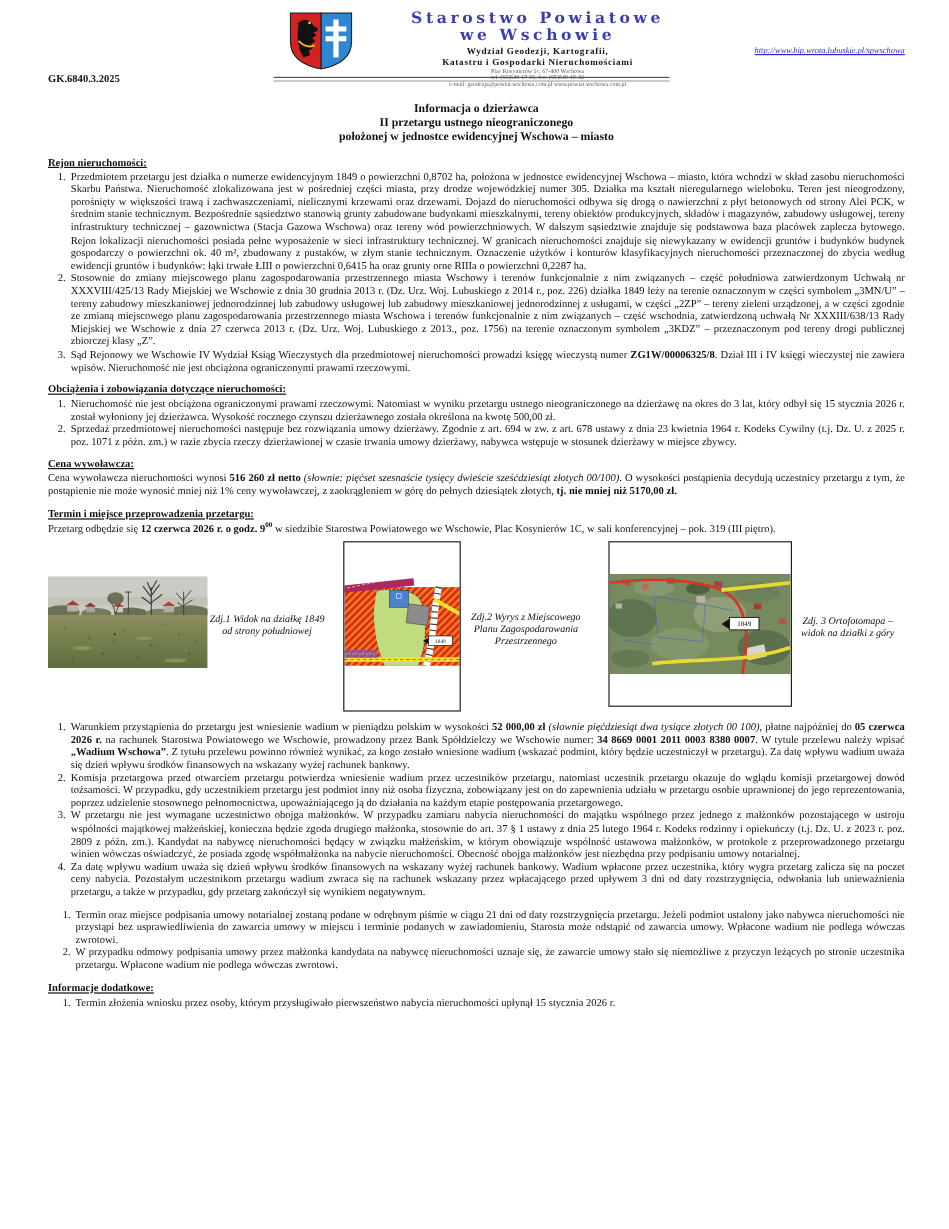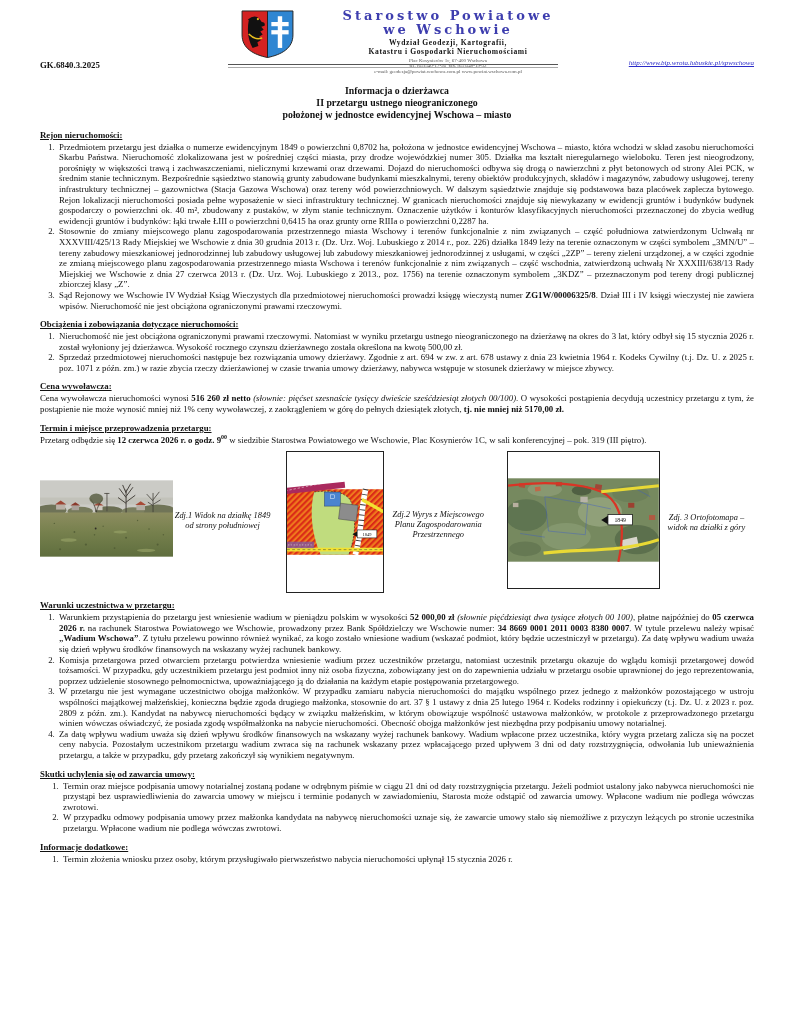--- a/index.html
+++ b/index.html
@@ -8,21 +8,21 @@
 
   
   .letterhead{position:relative;height:64px;}
   .shield{position:absolute;left:200px;top:2px;width:55px;height:48px;}
   .org-block{position:absolute;left:258px;top:1px;width:300px;text-align:center;}
   .org-name{color:#3d3dae;font-weight:bold;font-size:13px;line-height:14px;letter-spacing:3px;font-family:"DejaVu Serif",serif;}
   .dept{font-weight:bold;font-size:7.6px;line-height:8.6px;letter-spacing:0.6px;margin-top:2px;color:#141414;}
   .contact{font-size:5px;line-height:5.8px;color:#555;margin-top:1.5px;}
   .lh-rule{position:absolute;left:188px;top:56px;width:330px;height:2px;border-top:1.4px solid #555;border-bottom:1px solid #aaa;}
   .ref-number{position:absolute;left:0;top:52px;font-weight:bold;font-size:8.8px;}
-  .bip-link{position:absolute;right:0;top:51px;font-size:7px;font-style:italic;color:#2a2ac8;text-decoration:underline;}
+  .bip-link{position:absolute;right:0;top:30px;font-size:7px;font-style:italic;color:#2a2ac8;text-decoration:underline;}
 
   
   .doc-title{margin-top:13px;text-align:center;font-weight:bold;font-size:9.8px;line-height:12.2px;}
 
   
   .section{margin-top:8px;}
   .section-heading{font-size:8.8px;font-weight:bold;text-decoration:underline;margin:0 0 2px 0;}
   .para{font-size:8.8px;line-height:10.6px;text-align:justify;}
   ol.num{margin:0;padding-left:17px;}
   ol.num li{font-size:8.8px;line-height:10.6px;text-align:justify;padding-left:2px;}
@@ -251,31 +251,29 @@
           <polygon points="152,68 163,61 163,75" fill="#111"></polygon>
           <rect x="163" y="59" width="40" height="17" fill="#fff" stroke="#111" stroke-width="1.2"></rect>
           <text x="183" y="71" font-size="9.5" font-family="Liberation Serif, serif" text-anchor="middle" fill="#111">1849</text>
         </g>
       </svg>
       <div class="caption">Zdj. 3 Ortofotomapa – widok na działki z góry</div>
     </div>
   </div>
 
   <div class="section">
-    <div class="section-heading">Warunki uczestnictwa w przetargu:</div>
     <ol class="num">
         <li><span>Warunkiem przystąpienia do przetargu jest wniesienie wadium w pieniądzu polskim w wysokości </span><span class="b">52 000,00 zł</span><span> </span><span class="i">(słownie pięćdziesiąt dwa tysiące złotych 00 100)</span><span>, płatne najpóźniej do </span><span class="b">05 czerwca 2026 r.</span><span> na rachunek Starostwa Powiatowego we Wschowie, prowadzony przez Bank Spółdzielczy we Wschowie numer: </span><span class="b">34 8669 0001 2011 0003 8380 0007</span><span>. W tytule przelewu należy wpisać </span><span class="b">„Wadium Wschowa”</span><span>. Z tytułu przelewu powinno również wynikać, za kogo zostało wniesione wadium (wskazać podmiot, który będzie uczestniczył w przetargu). Za datę wpływu wadium uważa się dzień wpływu środków finansowych na wskazany wyżej rachunek bankowy.</span></li>
         <li><span>Komisja przetargowa przed otwarciem przetargu potwierdza wniesienie wadium przez uczestników przetargu, natomiast uczestnik przetargu okazuje do wglądu komisji przetargowej dowód tożsamości. W przypadku, gdy uczestnikiem przetargu jest podmiot inny niż osoba fizyczna, zobowiązany jest on do zapewnienia udziału w przetargu osobie uprawnionej do jego reprezentowania, poprzez udzielenie stosownego pełnomocnictwa, upoważniającego ją do działania na każdym etapie postępowania przetargowego.</span></li>
         <li><span>W przetargu nie jest wymagane uczestnictwo obojga małżonków. W przypadku zamiaru nabycia nieruchomości do majątku wspólnego przez jednego z małżonków pozostającego w ustroju wspólności majątkowej małżeńskiej, konieczna będzie zgoda drugiego małżonka, stosownie do art. 37 § 1 ustawy z dnia 25 lutego 1964 r. Kodeks rodzinny i opiekuńczy (t.j. Dz. U. z 2023 r. poz. 2809 z późn. zm.). Kandydat na nabywcę nieruchomości będący w związku małżeńskim, w którym obowiązuje wspólność ustawowa małżonków, w protokole z przeprowadzonego przetargu winien wówczas oświadczyć, że posiada zgodę współmałżonka na nabycie nieruchomości. Obecność obojga małżonków jest niezbędna przy podpisaniu umowy notarialnej.</span></li>
         <li><span>Za datę wpływu wadium uważa się dzień wpływu środków finansowych na wskazany wyżej rachunek bankowy. Wadium wpłacone przez uczestnika, który wygra przetarg zalicza się na poczet ceny nabycia. Pozostałym uczestnikom przetargu wadium zwraca się na rachunek wskazany przez wpłacającego przed upływem 3 dni od daty rozstrzygnięcia, odwołania lub unieważnienia przetargu, a także w przypadku, gdy przetarg zakończył się wynikiem negatywnym.</span></li>
       </ol>
   </div>
 
   <div class="section">
-    <div class="section-heading">Skutki uchylenia się od zawarcia umowy:</div>
     <ol class="num wide">
         <li><span>Termin oraz miejsce podpisania umowy notarialnej zostaną podane w odrębnym piśmie w ciągu 21 dni od daty rozstrzygnięcia przetargu. Jeżeli podmiot ustalony jako nabywca nieruchomości nie przystąpi bez usprawiedliwienia do zawarcia umowy w miejscu i terminie podanych w zawiadomieniu, Starosta może odstąpić od zawarcia umowy. Wpłacone wadium nie podlega wówczas zwrotowi.</span></li>
         <li><span>W przypadku odmowy podpisania umowy przez małżonka kandydata na nabywcę nieruchomości uznaje się, że zawarcie umowy stało się niemożliwe z przyczyn leżących po stronie uczestnika przetargu. Wpłacone wadium nie podlega wówczas zwrotowi.</span></li>
       </ol>
   </div>
 
   <div class="section">
     <div class="section-heading">Informacje dodatkowe:</div>
     <ol class="num wide">
         <li><span>Termin złożenia wniosku przez osoby, którym przysługiwało pierwszeństwo nabycia nieruchomości upłynął 15 stycznia 2026 r.</span></li>

